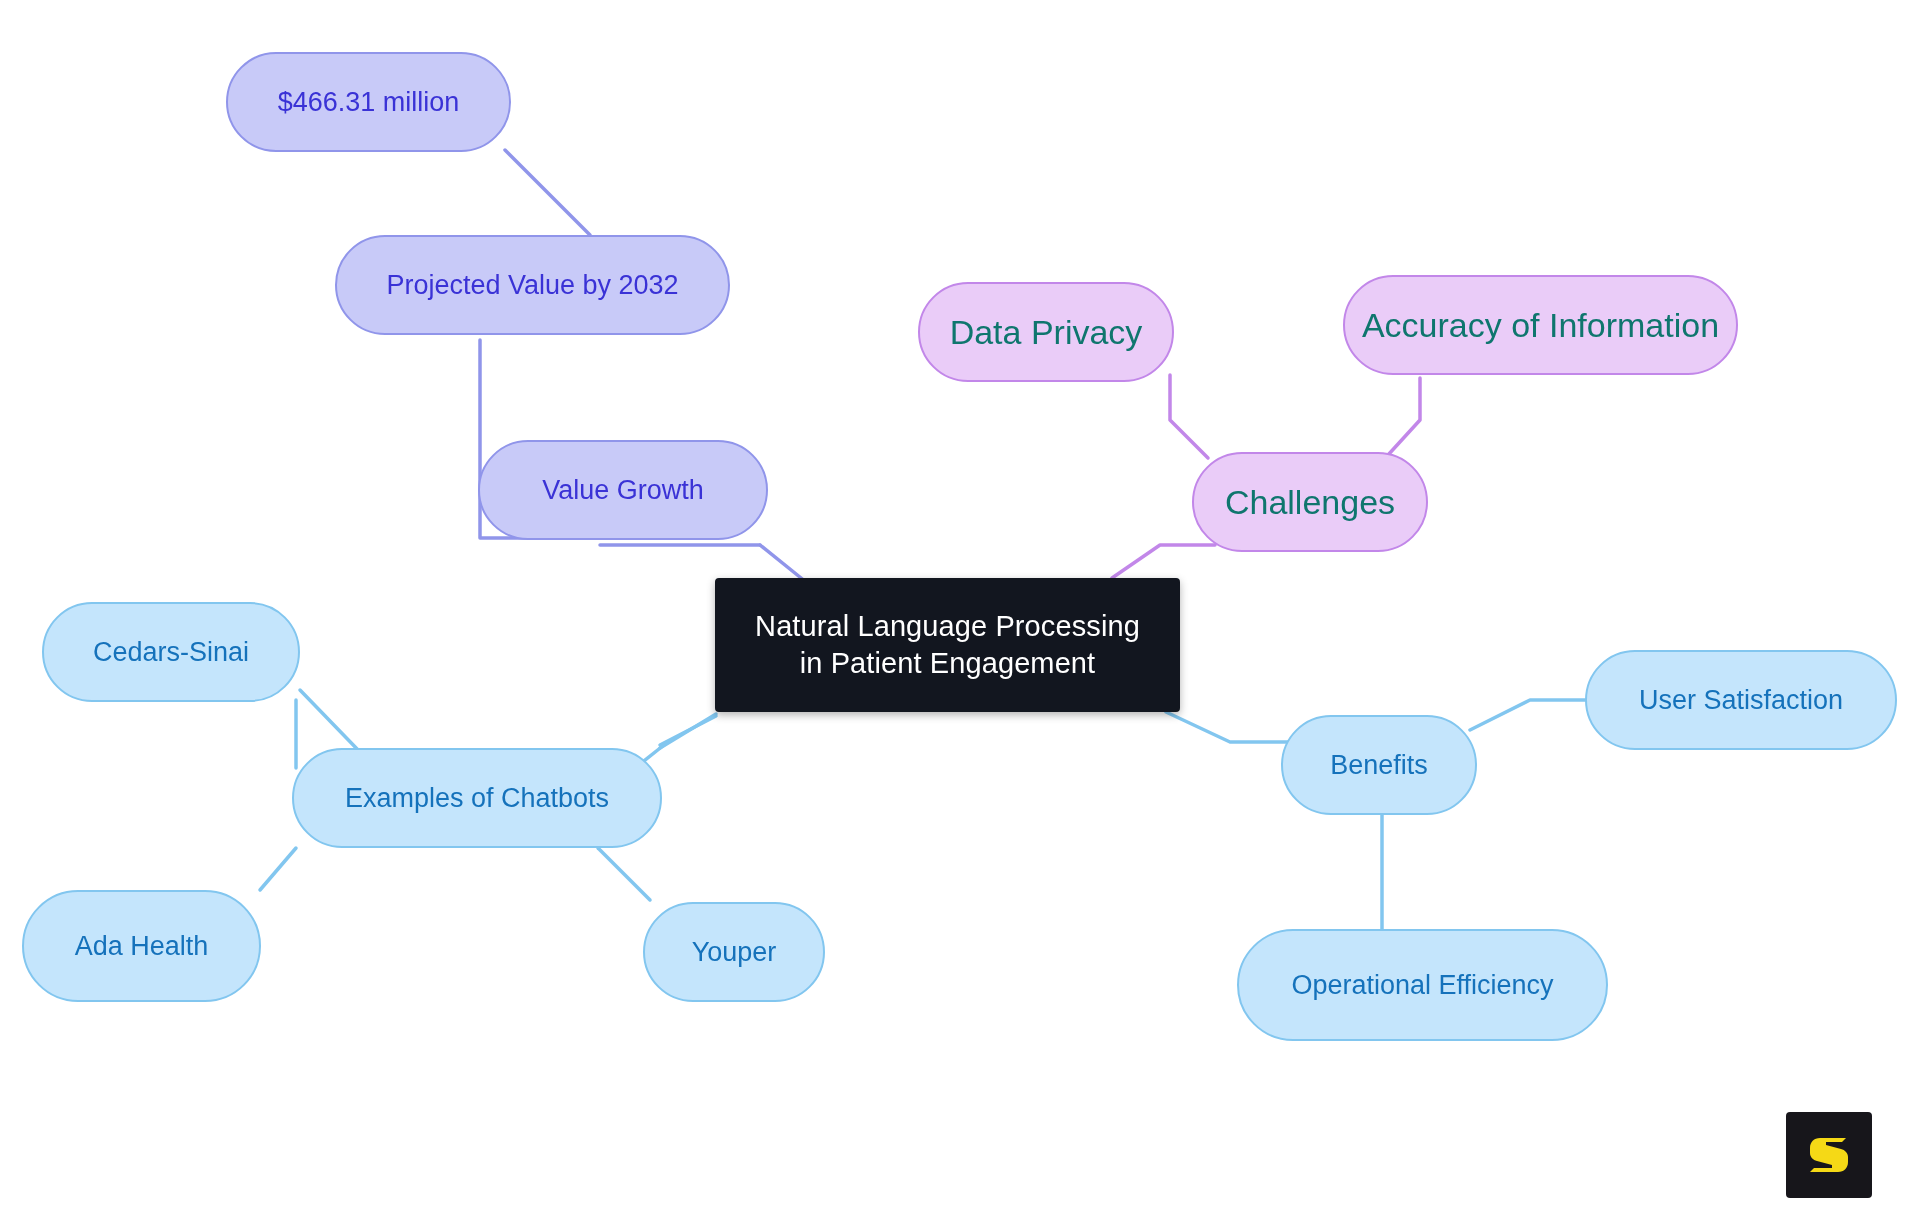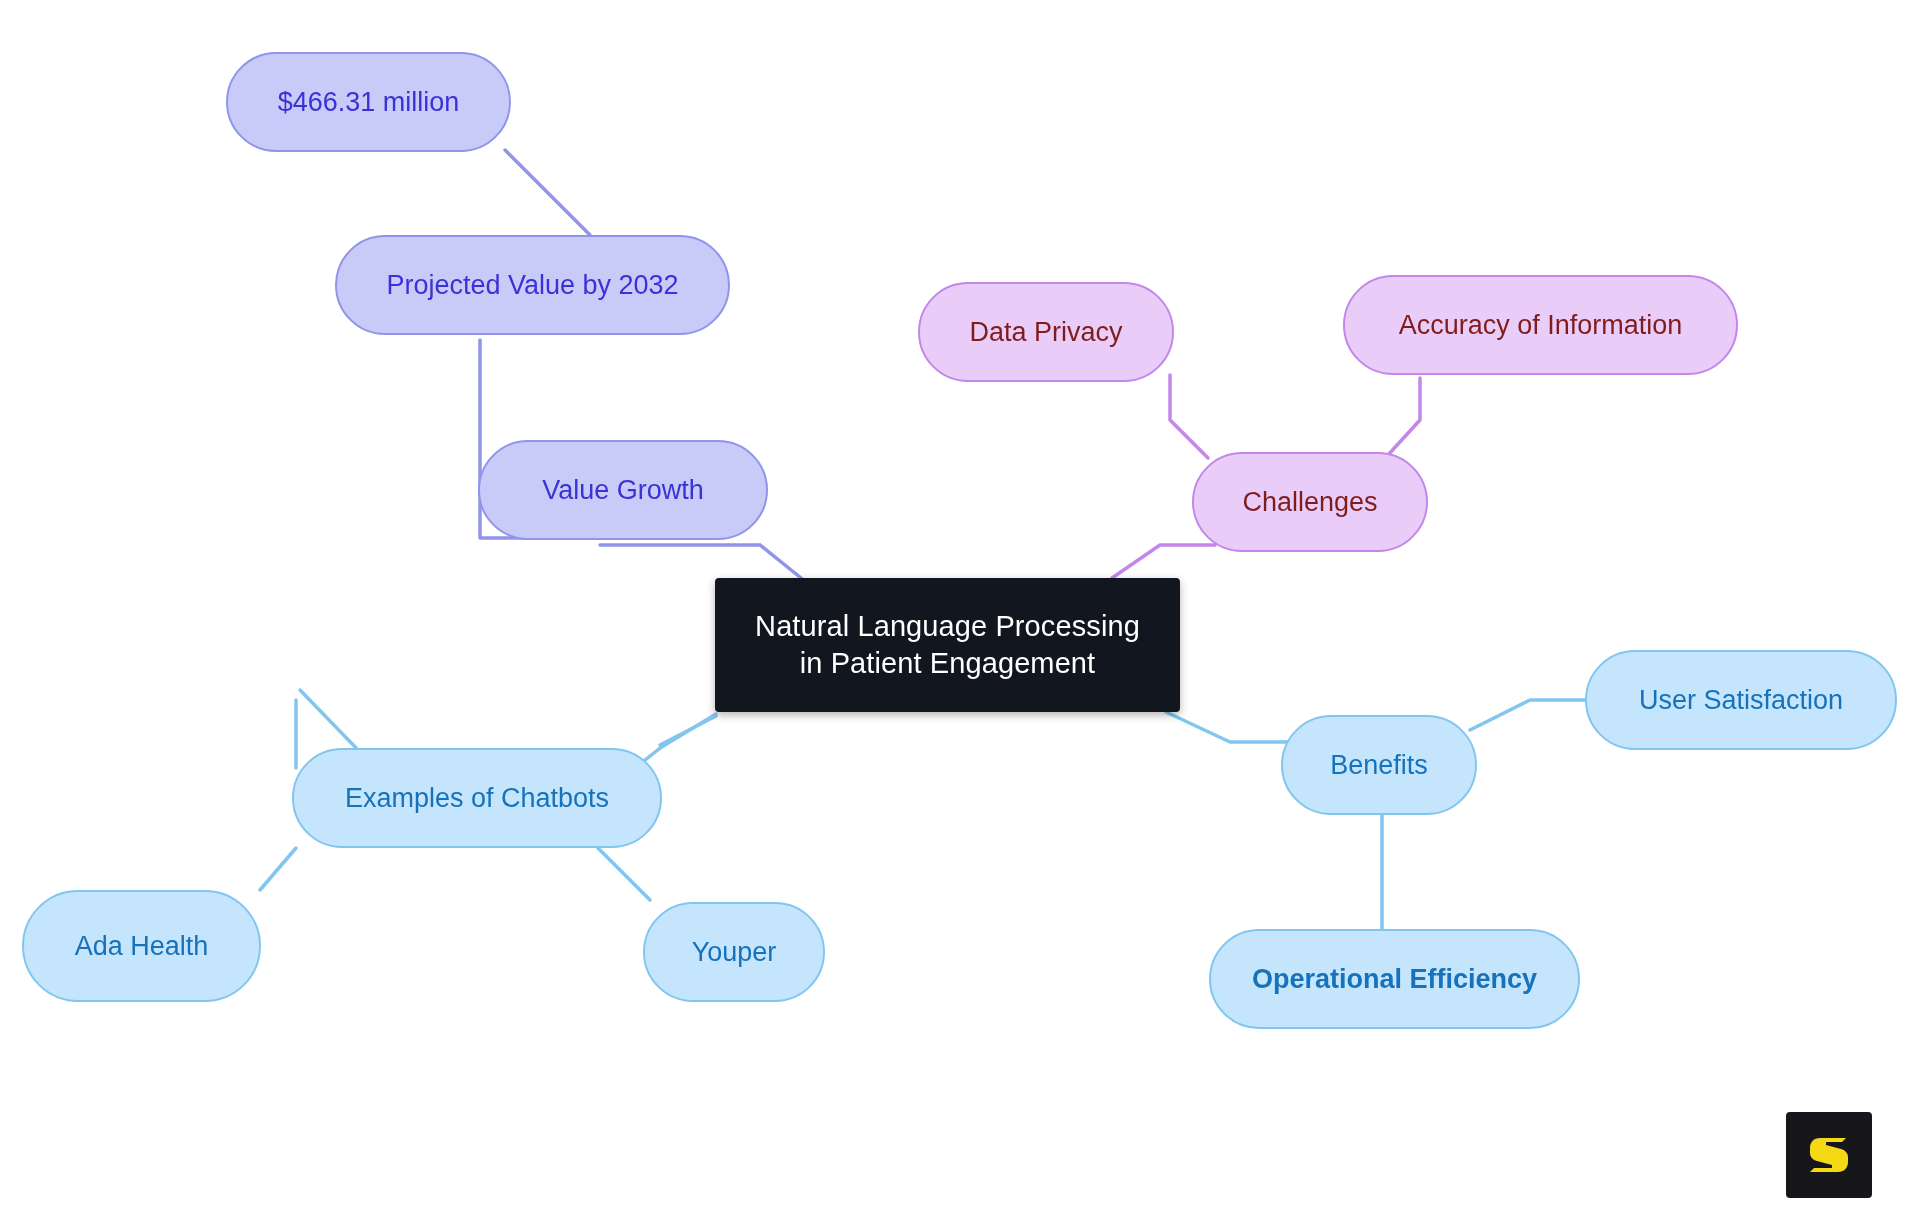--- a/index.html
+++ b/index.html
@@ -55,23 +55,23 @@
     background: #c8caf8;
     border-color: #9095ea;
     color: #3a32d6;
     border-radius: 999px;
     font-size: 27px;
   }
   
   .node-pink {
     background: #eaccf8;
     border-color: #c287e9;
-    color: #7f1d1d;
+    color: #0f766e;
     border-radius: 999px;
-    font-size: 27px;
+    font-size: 34px;
   }
   
   .node-blue {
     background: #c4e5fc;
     border-color: #82c6ef;
     color: #1572bb;
     border-radius: 999px;
     font-size: 27px;
   }
   
@@ -133,24 +133,25 @@
   <div class="node node-pink" style="left:1192px; top:452px; width:236px; height:100px;">Challenges</div>
 
   <div class="node node-pink" style="left:918px; top:282px; width:256px; height:100px;">Data Privacy</div>
 
   <div class="node node-pink" style="left:1343px; top:275px; width:395px; height:100px;">Accuracy of Information</div>
 
   <div class="node node-blue" style="left:1281px; top:715px; width:196px; height:100px;">Benefits</div>
 
   <div class="node node-blue" style="left:1585px; top:650px; width:312px; height:100px;">User Satisfaction</div>
 
-  <div class="node node-blue" style="left:1209px; top:929px; width:371px; height:100px;font-weight:bold;">Operational Efficiency</div>
+  <div class="node node-blue" style="left:1237px; top:929px; width:371px; height:112px;">Operational Efficiency</div>
 
   <div class="node node-blue" style="left:292px; top:748px; width:370px; height:100px;">Examples of Chatbots</div>
 
+  <div class="node node-blue" style="left:42px; top:602px; width:258px; height:100px;">Cedars-Sinai</div>
 
   <div class="node node-blue" style="left:22px; top:890px; width:239px; height:112px;">Ada Health</div>
 
   <div class="node node-blue" style="left:643px; top:902px; width:182px; height:100px;">Youper</div>
 
   <div class="logo">
     <svg width="56" height="56" viewBox="0 0 56 56">
       <path d="M45,11 L19,11 C13,11 9,15 9,21 L9,26 C9,30 12,33 16,34 L31,38
                L31,41 L13,41 L9,45 L37,45 C43,45 47,41 47,35 L47,30
                C47,26 44,23 40,22 L25,18 L25,15 L41,15 Z" fill="#f5d916"></path>

